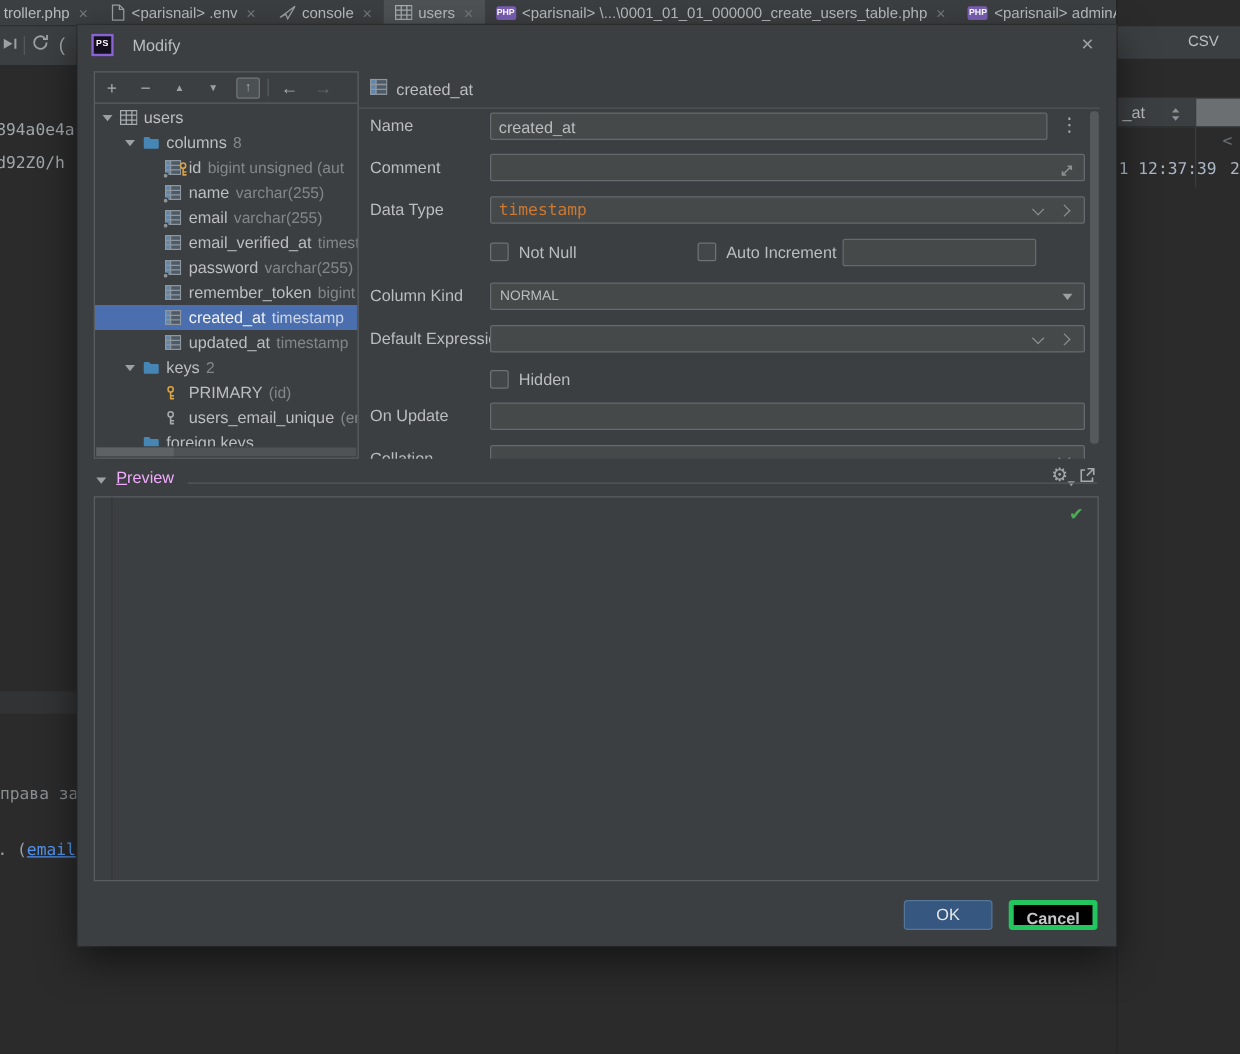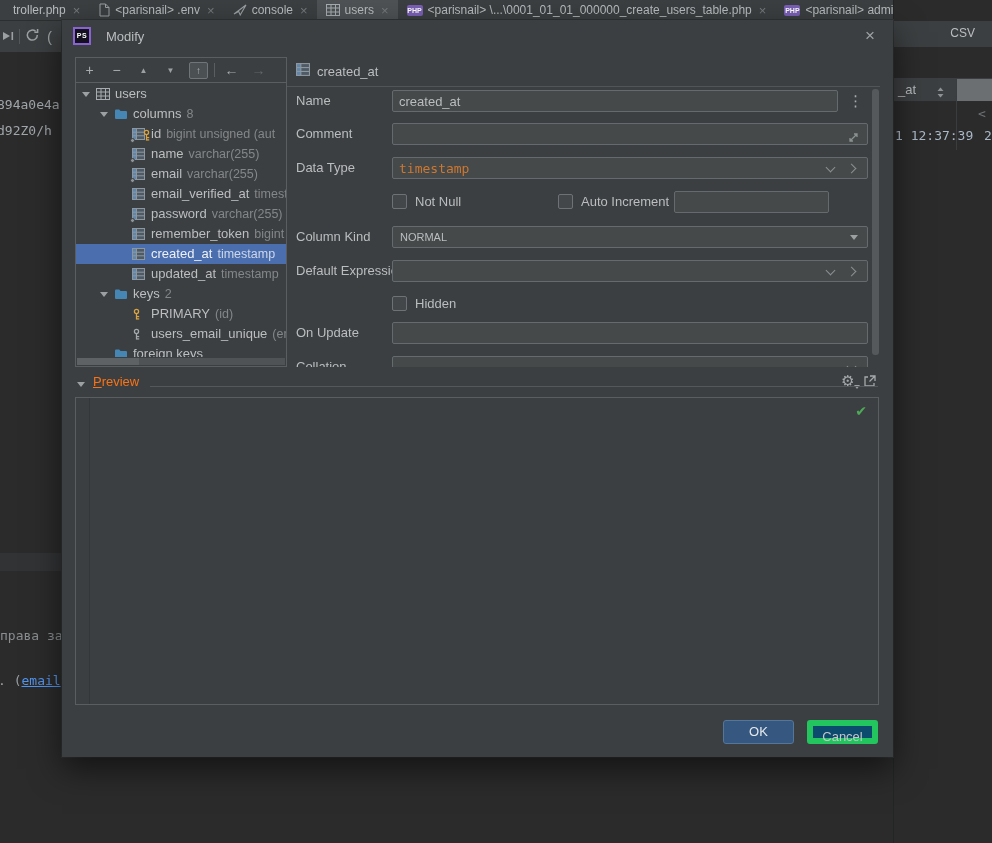--- a/index.html
+++ b/index.html
@@ -4,21 +4,21 @@
 <style>
   html,body{margin:0;padding:0;background:#2b2b2b;}
   *{box-sizing:border-box;}
   .screen{position:relative;width:992px;height:843px;overflow:hidden;background:#2b2b2b;
           font-family:"Liberation Sans",sans-serif;-webkit-font-smoothing:antialiased;}
 
   
   .tabbar{position:absolute;left:0;top:0;width:992px;height:21px;background:#3c3f41;
           display:flex;align-items:stretch;overflow:hidden;border-bottom:1px solid #2c2e30;}
   .tab{display:flex;align-items:center;gap:5px;padding:0 9px;font-size:12px;color:#b8bcbe;white-space:nowrap;}
-  .tab:first-child{padding-left:13px;}
+  .tab:first-child{padding-left:3px;}
   .tab.active{background:#4e5254;}
   .tab-ic{display:inline-flex;align-items:center;}
   .tab-close{color:#75797c;font-size:13px;margin-left:2px;line-height:1;}
   .php-badge{display:inline-block;width:16px;height:11px;background:#7a5fb5;border-radius:2px;
              color:#fff;font-size:7px;font-weight:bold;text-align:center;line-height:11px;}
   .class-badge{display:inline-block;width:13px;height:13px;background:#3c9bb5;border-radius:50%;
              color:#eaf4f6;font-size:9px;text-align:center;line-height:13px;}
 
   
   .bgl-toolbar{position:absolute;left:0;top:21px;width:62px;height:31px;background:#3c3f41;
@@ -108,33 +108,33 @@
   .vscroll{position:absolute;left:585px;top:2px;width:7px;height:266px;background:#55595c;border-radius:3px;}
 
   
   .gear-btn{position:absolute;left:779px;top:352px;color:#a6a9ab;font-size:15px;line-height:18px;}
   .gear-btn::before{content:"\2699";}
   .gear-btn::after{content:"";position:absolute;right:-6px;bottom:1px;width:0;height:0;
     border-left:3px solid transparent;border-right:3px solid transparent;border-top:4px solid #9da0a2;}
   .openwin-btn{position:absolute;left:801px;top:354px;}
   .pv-arrow{position:absolute;left:15px;top:362px;width:0;height:0;border-left:4px solid transparent;
             border-right:4px solid transparent;border-top:5px solid #9da0a2;}
-  .pv-label{position:absolute;left:31px;top:354px;font-size:13px;color:#f97316;}
+  .pv-label{position:absolute;left:31px;top:354px;font-size:13px;color:#f0abfc;}
   .pv-label .mn{text-decoration:underline;}
   .pv-line{position:absolute;left:88px;top:366px;width:728px;height:1px;background:#55585b;}
   .preview-box{position:absolute;left:13px;top:377px;width:804px;height:308px;
                border:1px solid #5a5e61;background:#3c3f41;}
   .gutter{position:absolute;left:13px;top:0;bottom:0;width:1px;background:#343739;}
   .valid-check{position:absolute;right:11px;top:5px;color:#4daa57;font-size:14px;}
   .valid-check::before{content:"\2714";}
 
   
   .btn{position:absolute;width:71px;height:24px;border-radius:3px;font-size:13px;text-align:center;line-height:22px;}
   .btn.ok{left:661px;top:700px;background:#365880;border:1px solid #537699;color:#e6e9ec;}
-  .btn.cancel{left:745px;top:700px;background:#0c4a6e;border:6px solid #22c55e;color:#c4c6c8;}
+  .btn.cancel{left:745px;top:700px;background:#000000;border:4px solid #22c55e;color:#c4c6c8;font-weight:bold;}
 </style>
 </head>
 <body>
 
 <div class="screen">
 
   <div class="tabbar">
       <div class="tab">
         <span>troller.php</span>
         <span class="tab-close">×</span>

